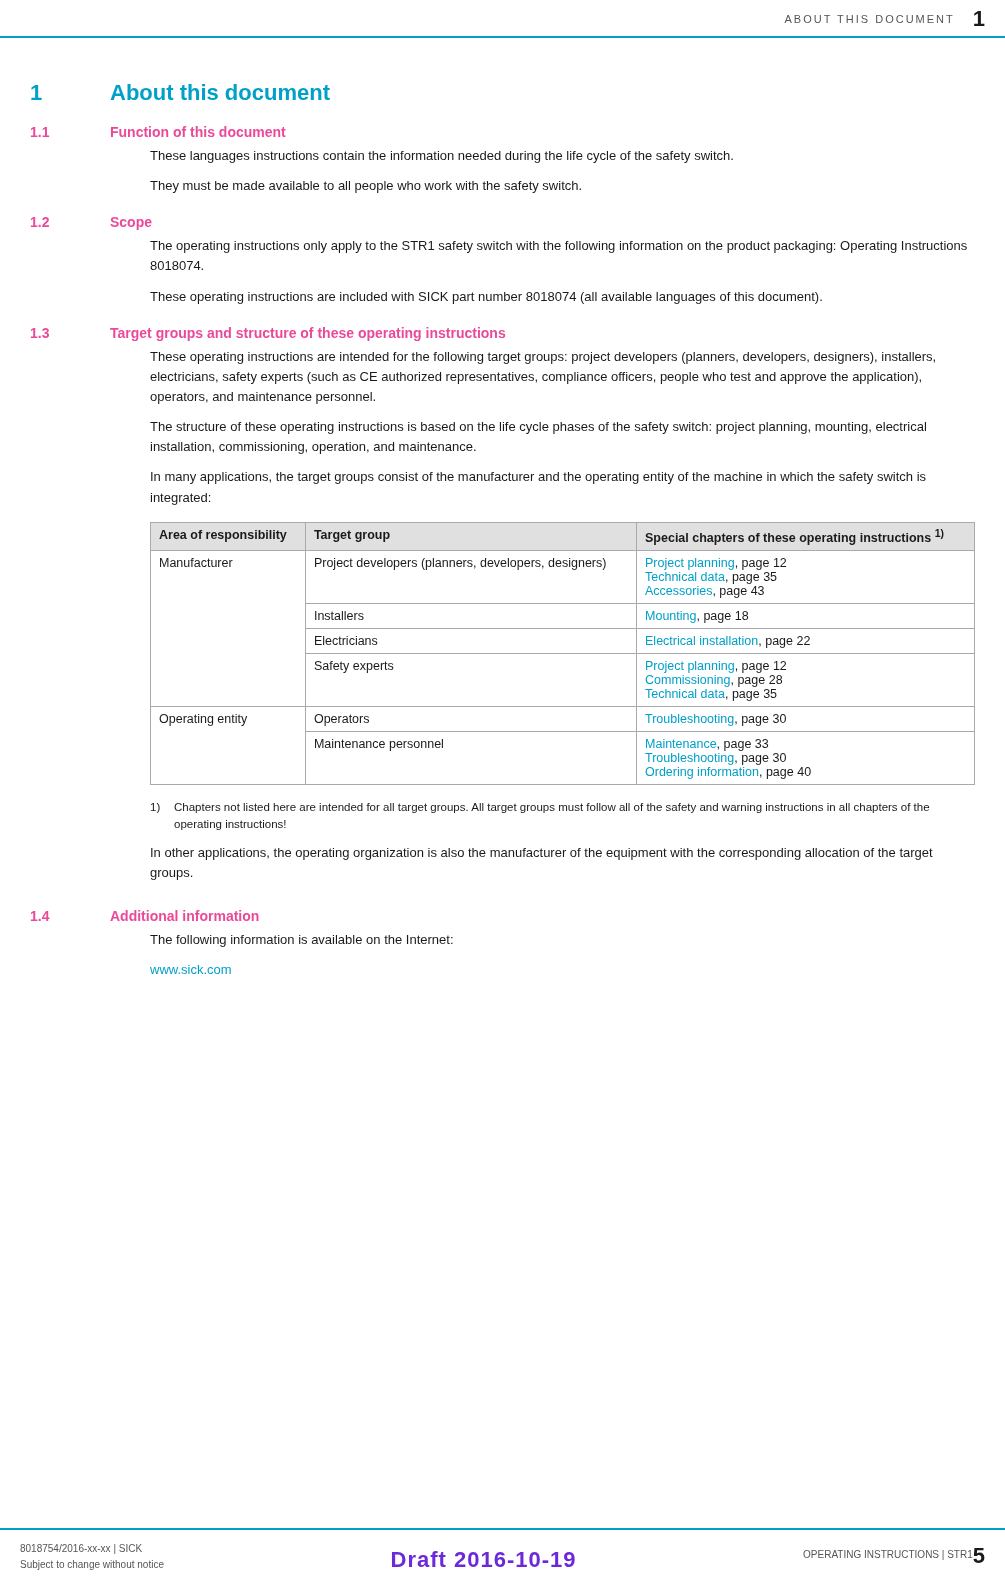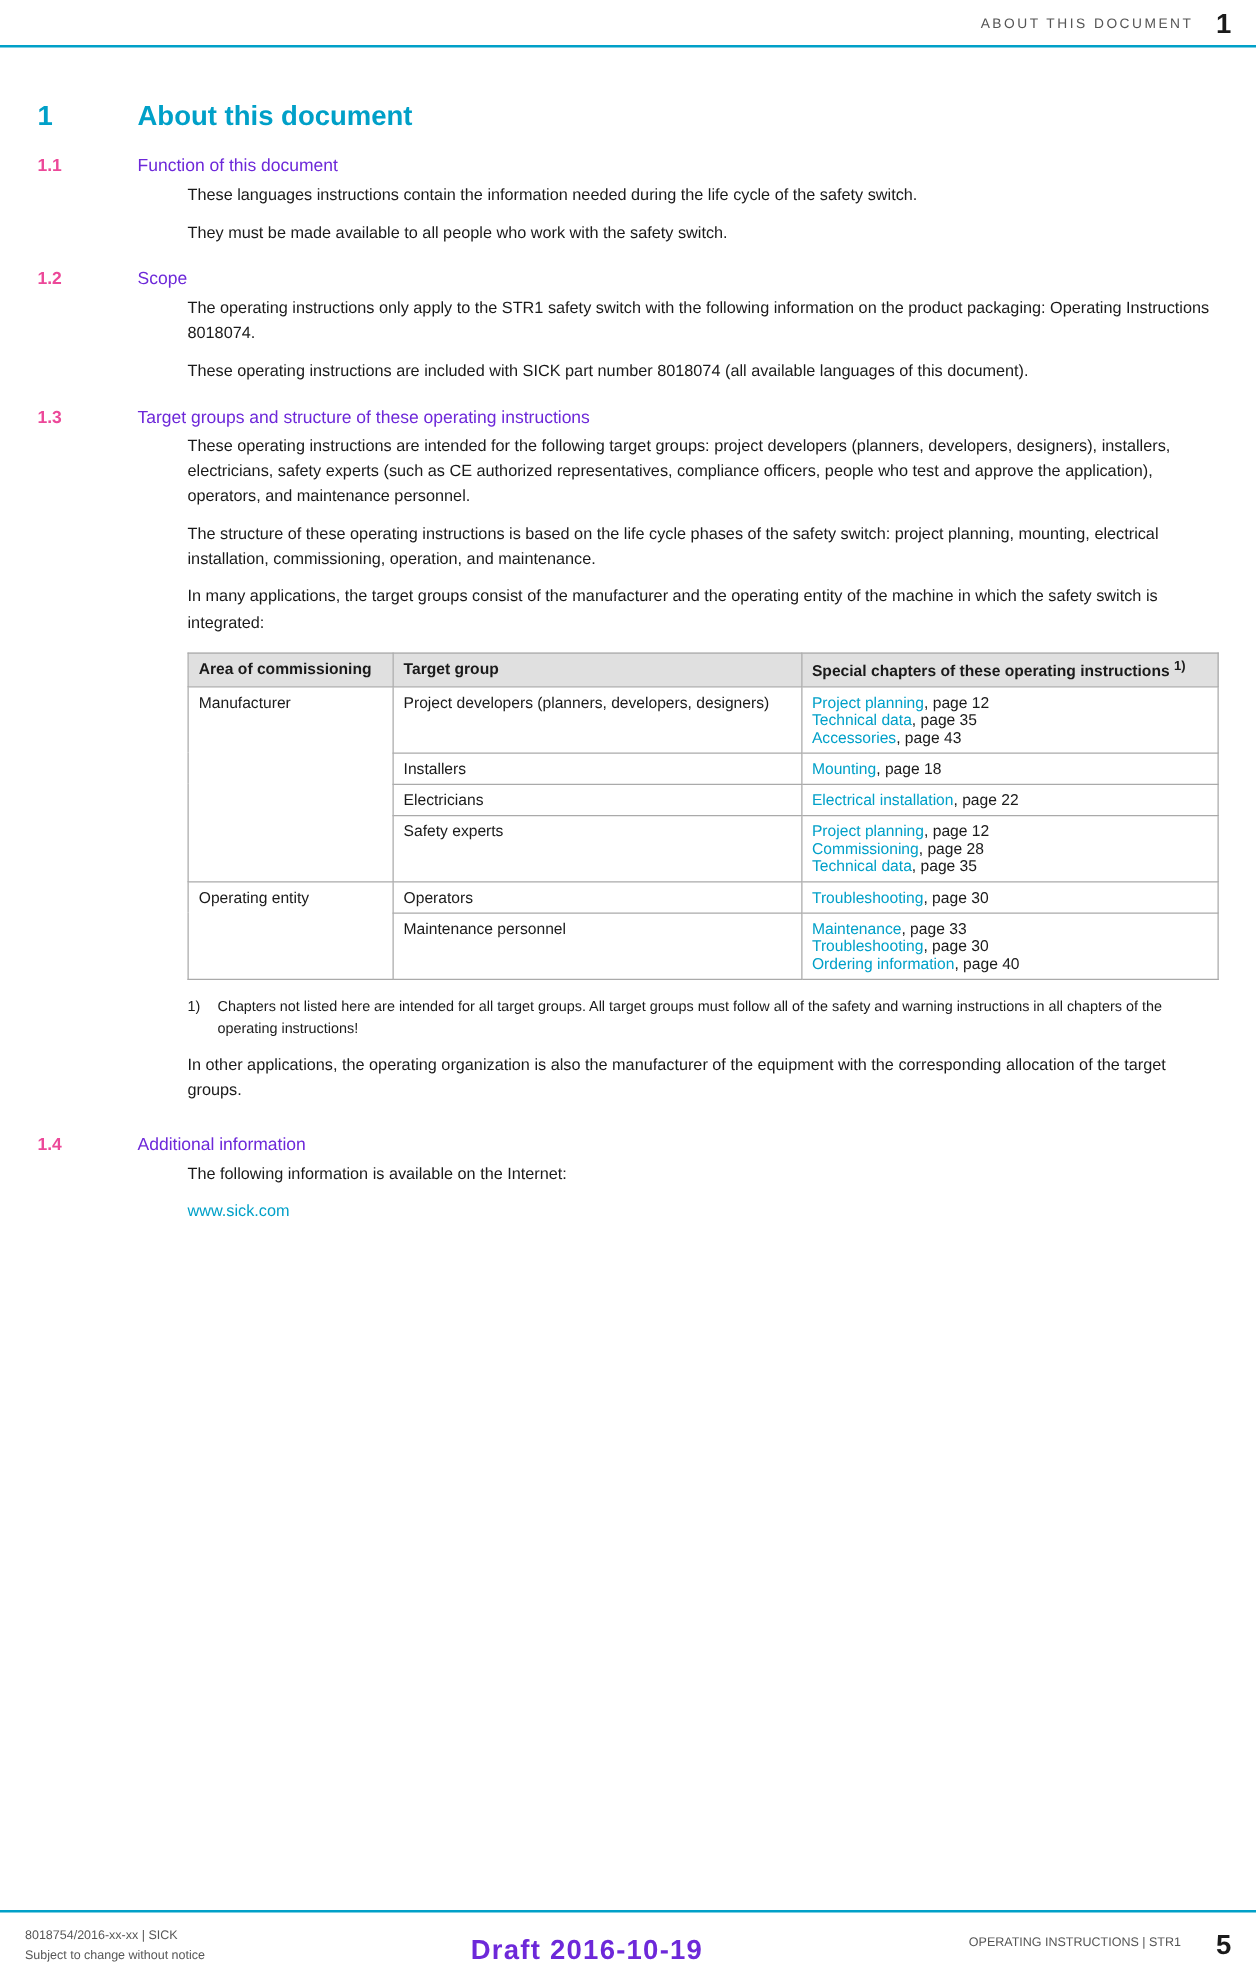--- a/index.html
+++ b/index.html
@@ -70,22 +70,22 @@
     }
     .subsection-num {
       font-size: 14px;
       font-weight: bold;
       color: #ec4899;
       min-width: 80px;
       flex-shrink: 0;
     }
     .subsection-title {
       font-size: 14px;
-      font-weight: normal;
-      color: #6d28d9;
+      font-weight: bold;
+      color: #ec4899;
       text-align: center;
     }
 
     
     .body-text {
       margin-left: 120px;
       margin-bottom: 10px;
       line-height: 1.55;
       font-size: 13px;
     }
@@ -155,21 +155,21 @@
       color: #6d28d9;
       letter-spacing: 1px;
     }
     .footer-right {
       font-size: 10px;
       color: #555;
       text-align: right;
       line-height: 1.6;
       display: flex;
       align-items: center;
-      gap: 28px;
+      gap: 0;
     }
     .footer-page-num {
       font-size: 22px;
       font-weight: bold;
       color: #1a1a1a;
     }
   </style>
 </head>
 <body>
 
@@ -204,21 +204,21 @@
     <span class="subsection-title">Target groups and structure of these operating instructions</span>
   </div>
   <p class="body-text">These operating instructions are intended for the following target groups: project developers (planners, developers, designers), installers, electricians, safety experts (such as CE authorized representatives, compliance officers, people who test and approve the application), operators, and maintenance personnel.</p>
   <p class="body-text">The structure of these operating instructions is based on the life cycle phases of the safety switch: project planning, mounting, electrical installation, commissioning, operation, and maintenance.</p>
   <p class="body-text">In many applications, the target groups consist of the manufacturer and the operating entity of the machine in which the safety switch is integrated:</p>
 
   <div class="table-wrapper">
     <table>
       <thead>
         <tr>
-          <th>Area of commissioning</th>
+          <th>Area of responsibility</th>
           <th>Target group</th>
           <th>Special chapters of these operating instructions <sup>1)</sup></th>
         </tr>
       </thead>
       <tbody>
 
         <tr>
           <td rowspan="4">Manufacturer</td>
           <td>Project developers (planners, developers, designers)</td>
           <td>

